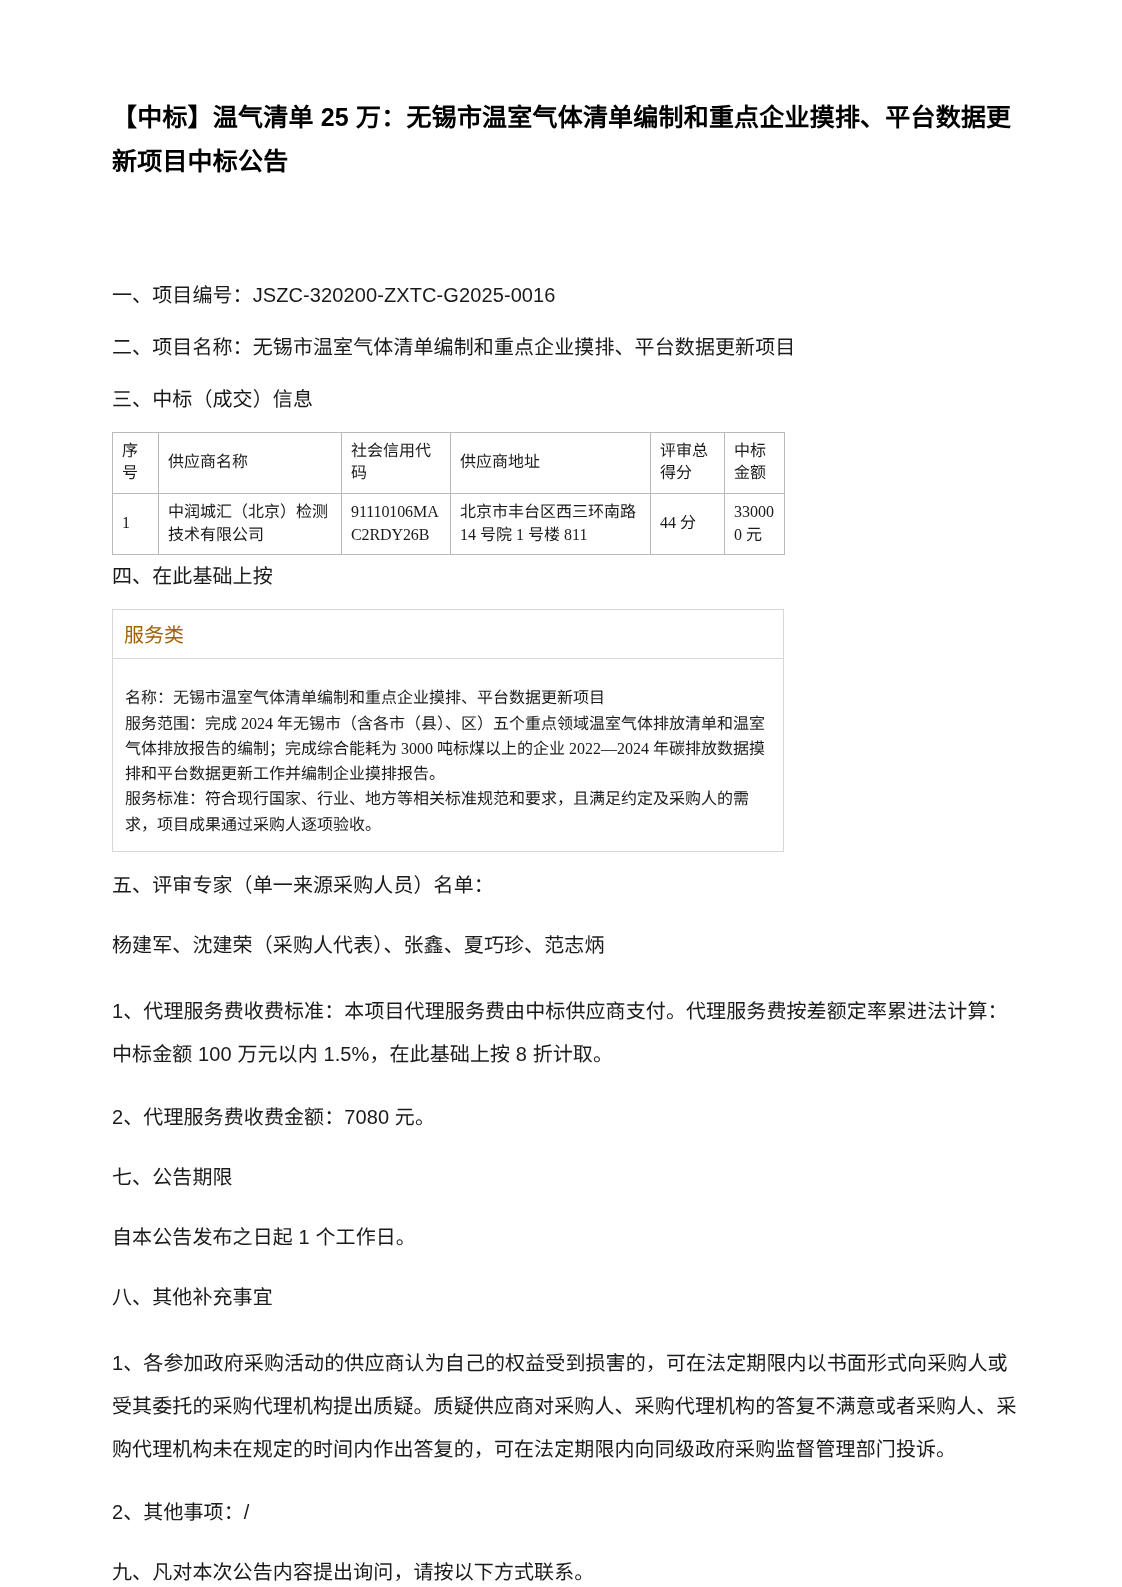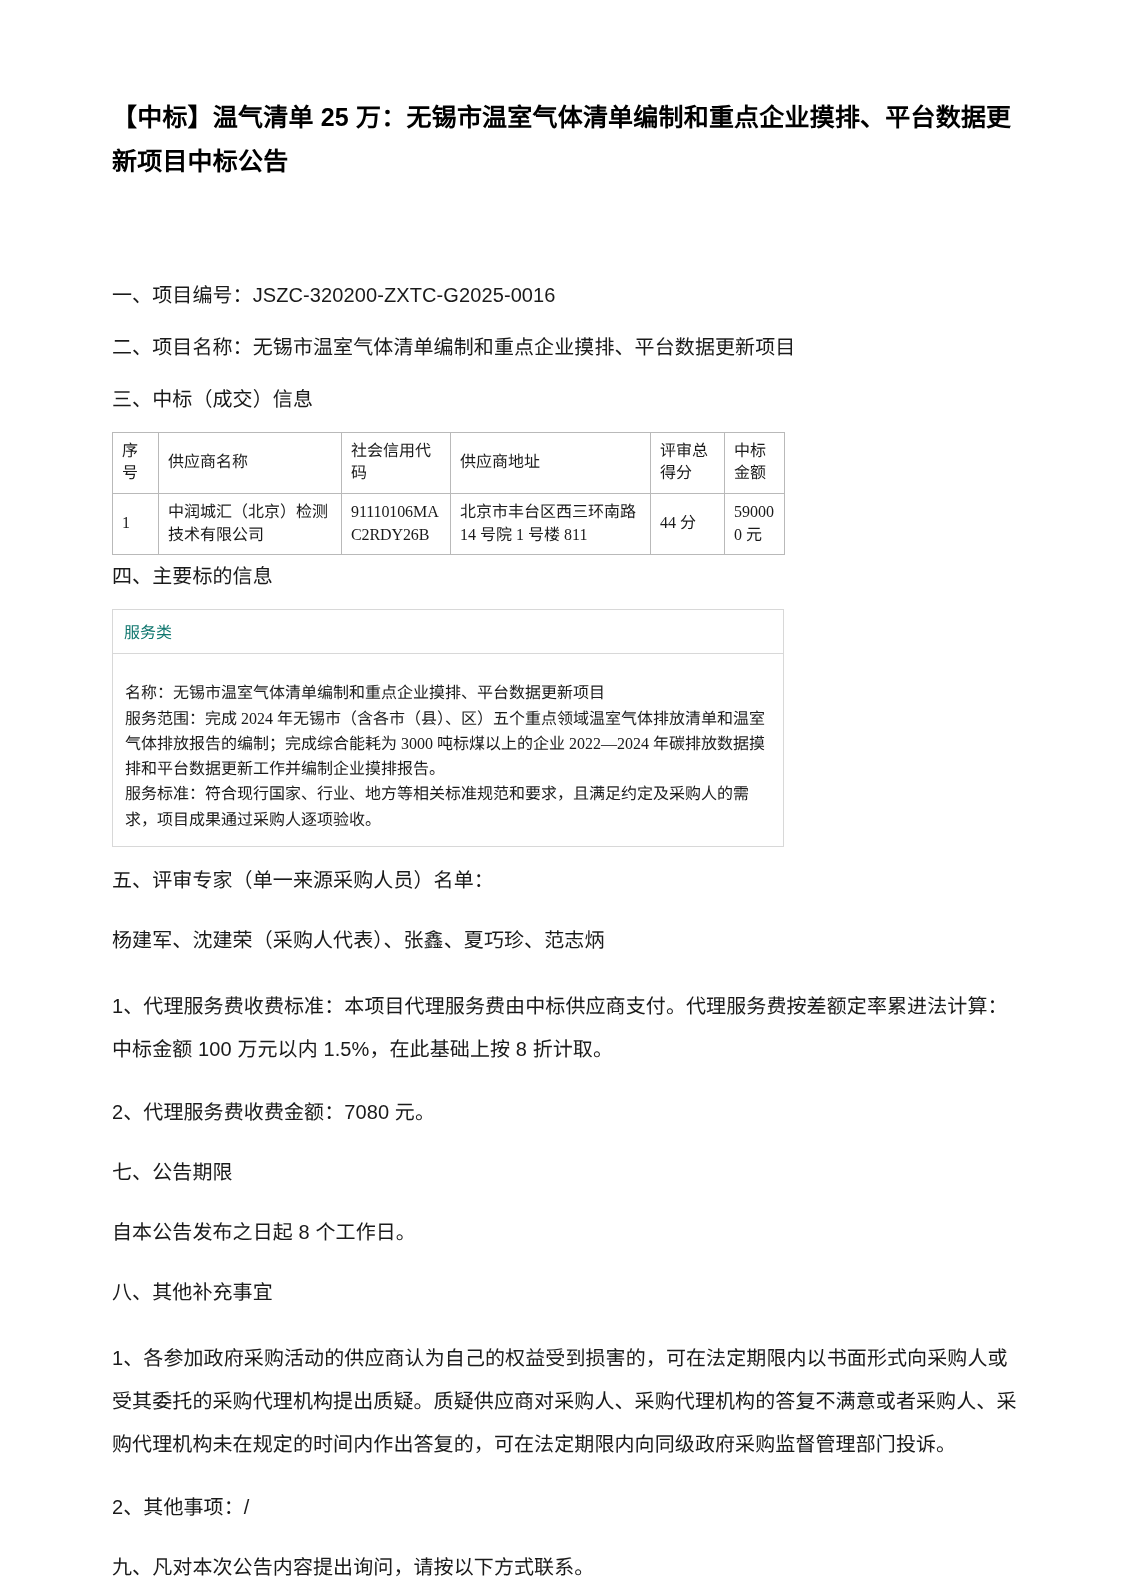--- a/index.html
+++ b/index.html
@@ -81,23 +81,23 @@
   
   .subject-box {
     width: 672px;
     box-sizing: border-box;
     border: 1px solid #d8d8d8;
     margin: 4px 0 8px 0;
     font-family: "Liberation Serif", "DejaVu Serif", serif;
   }
   .subject-head {
     padding: 9px 11px 10px 11px;
-    font-size: 16px;
+    font-size: 20px;
     border-bottom: 1px solid #d8d8d8;
-    color: #0f766e;
+    color: #a16207;
   }
   .subject-body {
     padding: 26px 12px 14px 12px;
     font-size: 16px;
     line-height: 1.58;
     color: #1a1a1a;
   }
   .subject-body p { margin: 0; }
 
   
@@ -137,26 +137,26 @@
         <td>中标金额</td>
       </tr>
     </thead>
     <tbody>
       <tr>
         <td>1</td>
         <td>中润城汇（北京）检测技术有限公司</td>
         <td class="cell-code">91110106MAC2RDY26B</td>
         <td>北京市丰台区西三环南路 14 号院 1 号楼 811</td>
         <td>44 分</td>
-        <td>590000 元</td>
+        <td>330000 元</td>
       </tr>
     </tbody>
   </table>
 
-  <p class="sec-line tight">四、主要标的信息</p>
+  <p class="sec-line tight">四、在此基础上按</p>
 
   <div class="subject-box">
     <div class="subject-head">服务类</div>
     <div class="subject-body">
       <p>名称：无锡市温室气体清单编制和重点企业摸排、平台数据更新项目</p>
       <p>服务范围：完成 2024 年无锡市（含各市（县）、区）五个重点领域温室气体排放清单和温室气体排放报告的编制；完成综合能耗为 3000 吨标煤以上的企业 2022—2024 年碳排放数据摸排和平台数据更新工作并编制企业摸排报告。</p>
       <p>服务标准：符合现行国家、行业、地方等相关标准规范和要求，且满足约定及采购人的需求，项目成果通过采购人逐项验收。</p>
     </div>
   </div>
 
@@ -168,21 +168,21 @@
 
 
   <p class="sec-line wide">1、代理服务费收费标准：本项目代理服务费由中标供应商支付。代理服务费按差额定率累进法计算：中标金额 100 万元以内 1.5%，在此基础上按 8 折计取。</p>
 
   <div class="gap-sm"></div>
 
   <p class="sec-line loose">2、代理服务费收费金额：7080 元。</p>
 
   <p class="sec-line loose">七、公告期限</p>
 
-  <p class="sec-line loose">自本公告发布之日起 8 个工作日。</p>
+  <p class="sec-line loose">自本公告发布之日起 1 个工作日。</p>
 
   <p class="sec-line loose">八、其他补充事宜</p>
 
   <p class="sec-line wide">1、各参加政府采购活动的供应商认为自己的权益受到损害的，可在法定期限内以书面形式向采购人或受其委托的采购代理机构提出质疑。质疑供应商对采购人、采购代理机构的答复不满意或者采购人、采购代理机构未在规定的时间内作出答复的，可在法定期限内向同级政府采购监督管理部门投诉。</p>
 
   <div class="gap-sm"></div>
 
   <p class="sec-line loose">2、其他事项：/</p>
 
   <p class="sec-line loose">九、凡对本次公告内容提出询问，请按以下方式联系。</p>

